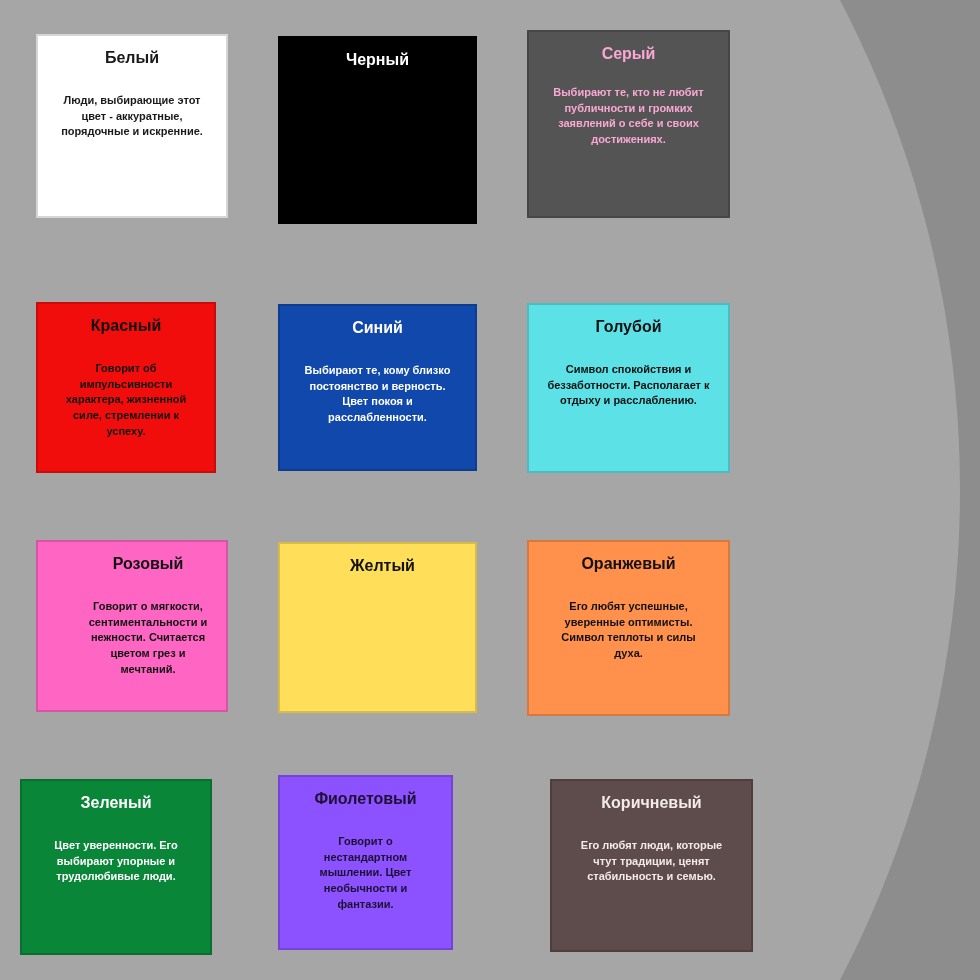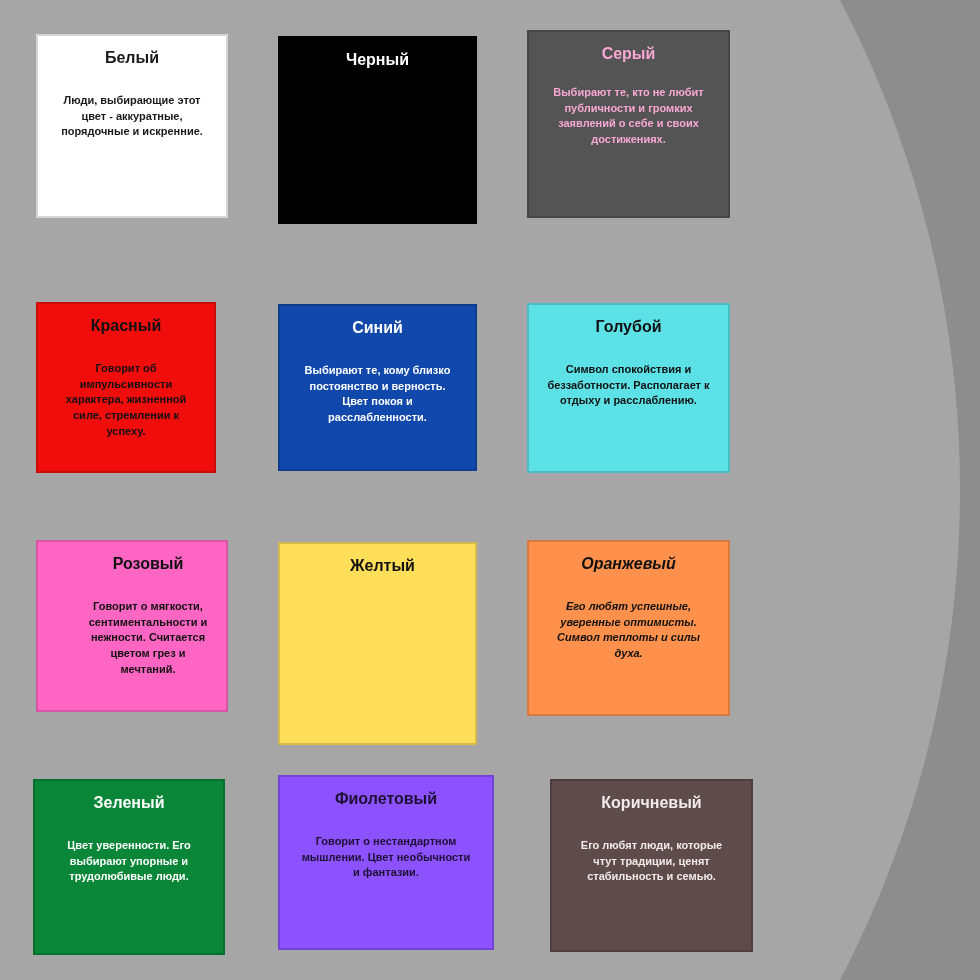--- a/index.html
+++ b/index.html
@@ -21,24 +21,24 @@
   .card .body{font-size:11px;line-height:1.44;margin:8px;font-weight:bold;}
   
   .pos-1{left:36px;top:34px;width:192px;height:184px;}
   .pos-2{left:278px;top:36px;width:199px;height:188px;}
   .pos-3{left:527px;top:30px;width:203px;height:188px;}
   .pos-3 .title{margin-bottom:20px;}
   .pos-4{left:36px;top:302px;width:180px;height:171px;}
   .pos-5{left:278px;top:304px;width:199px;height:167px;}
   .pos-6{left:527px;top:303px;width:203px;height:170px;}
   .pos-7{left:36px;top:540px;width:192px;height:172px;}
-  .pos-8{left:278px;top:542px;width:199px;height:203px;padding-left:20px;}
-  .pos-9{left:527px;top:540px;width:203px;height:176px;font-style:italic;}
-  .pos-10{left:33px;top:779px;width:192px;height:176px;}
-  .pos-11{left:278px;top:775px;width:216px;height:175px;}
+  .pos-8{left:278px;top:542px;width:199px;height:171px;padding-left:20px;}
+  .pos-9{left:527px;top:540px;width:203px;height:176px;}
+  .pos-10{left:20px;top:779px;width:192px;height:176px;}
+  .pos-11{left:278px;top:775px;width:175px;height:175px;}
   .pos-12{left:550px;top:779px;width:203px;height:173px;}
 </style>
 </head>
 <body style="background-color: rgb(141, 141, 141);">
 
 <div class="bg-circle" style="background-color: rgb(166, 166, 166);"></div>
 
 <div class="card pos-1" style="background-color: rgb(255, 255, 255); color: rgb(26, 26, 26);">
   <h2 class="title">Белый</h2>
   <p class="body">Люди, выбирающие этот цвет - аккуратные, порядочные и искренние.</p>

